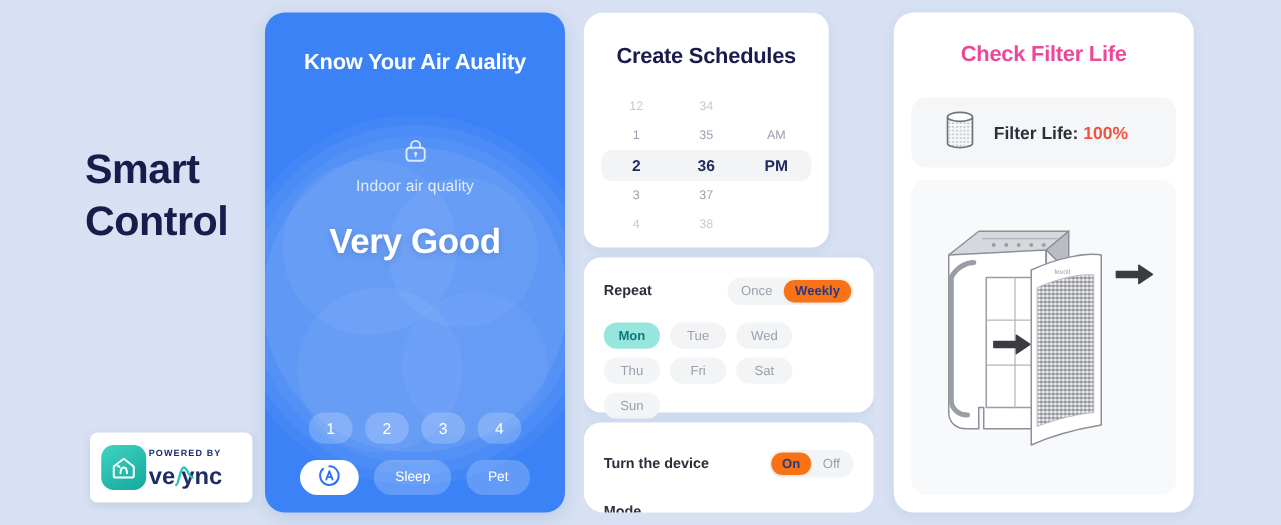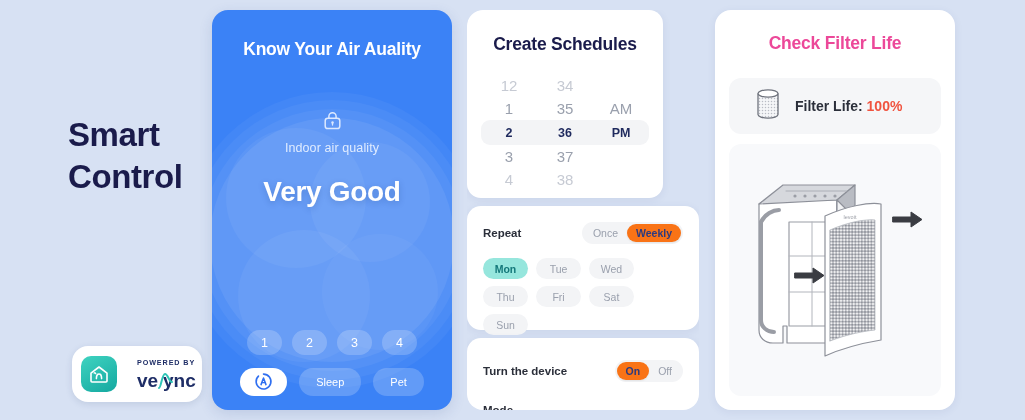--- a/index.html
+++ b/index.html
@@ -29,26 +29,26 @@
     line-height: 42px;
     font-weight: 700;
     color: #1a1b4b;
     letter-spacing: -0.4px;
   }
   .badge {
     position: absolute;
     left: 72px; top: 346px;
     width: 130px; height: 56px;
     background: #ffffff;
-    border-radius: 16px;
+    border-radius: 6px;
     box-shadow: 0 2px 7px rgba(40,60,110,0.13);
     display: flex;
     align-items: center;
     padding: 0 9px;
-    gap: 20px;
+    gap: 2px;
   }
   .badge-mark {
     width: 36px; height: 36px;
     border-radius: 10px;
     background: linear-gradient(150deg,#3fd3c0 0%,#14a8a0 100%);
     display: flex; align-items: center; justify-content: center;
     flex: none;
   }
   .badge-txt { display: flex; flex-direction: column; gap: 2px; }
   .badge-powered {
@@ -142,21 +142,21 @@
   .picker {
     position: absolute; left: 0; right: 0; top: 64px;
     padding: 0 14px;
   }
   .pick-row {
     display: grid;
     grid-template-columns: 1fr 1fr 1fr;
     height: 23px;
     align-items: center;
     text-align: center;
-    font-size: 15px;
+    font-size: 10px;
     color: #9aa0ad;
   }
   .pick-row.dim { color: #c6cad3; }
   .pick-row.sel {
     background: #f3f4f6;
     border-radius: 9px;
     color: #1f2a5e;
     font-weight: 700;
     font-size: 12.5px;
     height: 25px;

